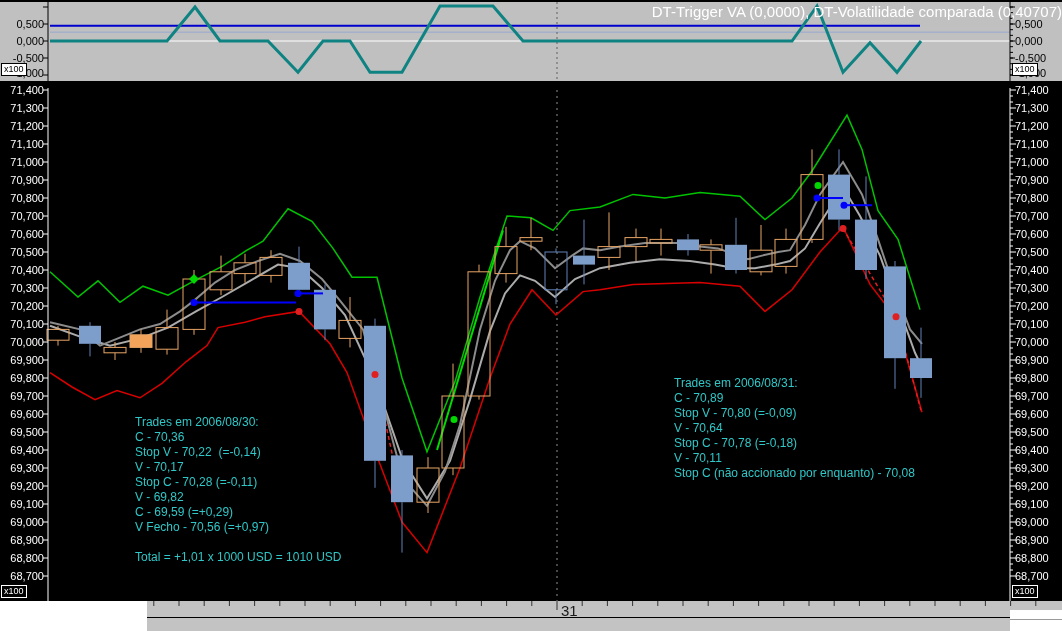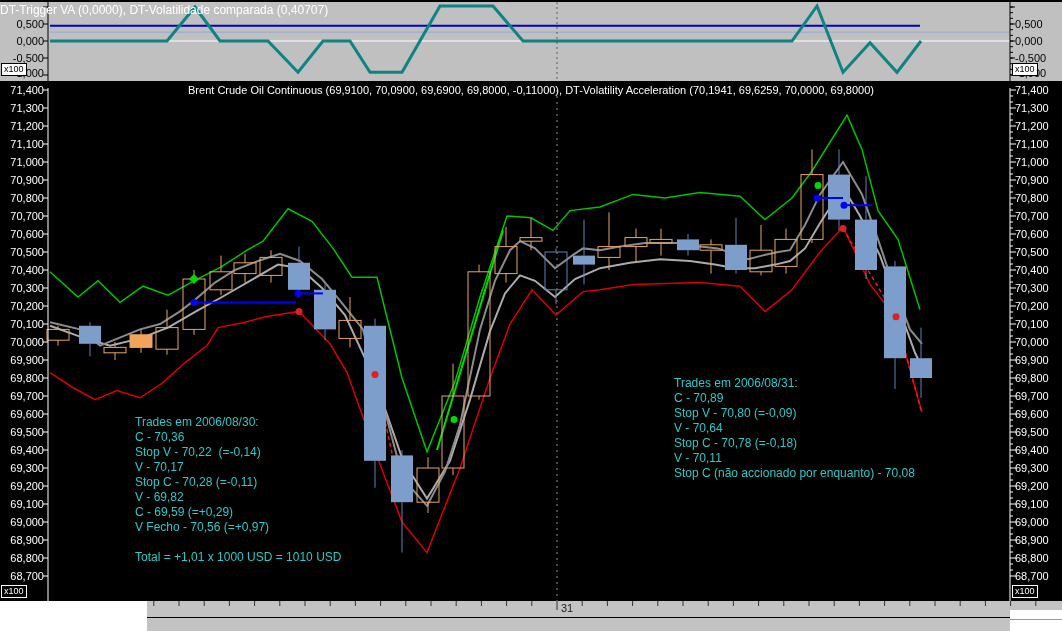--- a/index.html
+++ b/index.html
@@ -8,23 +8,23 @@
   .top-panel-bg{position:absolute;left:0;top:0;width:1062px;height:81px;background:#c0c0c0;}
   .top-border{position:absolute;left:0;top:0;width:1062px;height:2px;background:#000;}
   .main-panel-bg{position:absolute;left:0;top:81px;width:1062px;height:520px;background:#000;}
   .strip-white{position:absolute;left:0;top:601px;width:147px;height:30px;background:#fff;}
   .strip-gray{position:absolute;left:147px;top:601px;width:915px;height:30px;background:#c3c3c3;}
   .strip-line{position:absolute;left:147px;top:617px;width:915px;height:1px;background:#000;}
   .strip-corner{position:absolute;left:1010px;top:610px;width:52px;height:21px;background:#fff;}
   .strip-corner-line{position:absolute;left:1010px;top:619px;width:52px;height:1px;background:#9a9a9a;}
   #gfx{position:absolute;left:0;top:0;z-index:2;}
   .txt{position:absolute;z-index:3;white-space:pre;}
-  .panel-title{left:0;top:3px;width:1062px;text-align:left;color:#fff;font-size:12px;}
+  .panel-title{left:0;top:3px;width:1062px;text-align:right;color:#fff;font-size:15px;}
   .main-title{left:0;top:84px;width:1062px;text-align:center;color:#fff;font-size:11px;}
-  .day-label{left:561px;top:602px;color:#1a1a1a;font-size:11px;}
+  .day-label{left:561px;top:602px;color:#1a1a1a;font-size:15px;}
   .badge{position:absolute;z-index:4;font-size:9px;line-height:11px;padding:0 2px;}
   .badge.gray{background:#fff;color:#000;border:1px solid #000;}
   .badge.black{background:#000;color:#fff;border:1px solid #fff;}
   .ylab{position:absolute;z-index:3;font-size:11px;line-height:13px;color:#fff;white-space:pre;}
   .ylab.left{left:0;width:44px;text-align:right;}
   .ylab.right{left:1015px;text-align:left;}
   .ylab.dark{color:#000;}
   .anno{position:absolute;z-index:3;font-size:12px;line-height:15px;white-space:pre;}
 </style>
 </head>
@@ -341,21 +341,20 @@
       <line x1="884.5999999999999" y1="601" x2="884.5999999999999" y2="606" stroke="#333"></line>
       <line x1="909.8" y1="601" x2="909.8" y2="606" stroke="#333"></line>
       <line x1="935" y1="601" x2="935" y2="606" stroke="#333"></line>
       <line x1="960.2" y1="601" x2="960.2" y2="606" stroke="#333"></line>
       <line x1="985.4" y1="601" x2="985.4" y2="606" stroke="#333"></line>
       <line x1="1010.5999999999999" y1="601" x2="1010.5999999999999" y2="606" stroke="#333"></line>
       <line x1="1035.8" y1="601" x2="1035.8" y2="606" stroke="#333"></line>
     </svg>
 
   <div class="txt panel-title">DT-Trigger VA (0,0000), DT-Volatilidade comparada (0,40707)</div>
-  <div class="txt main-title">Brent Crude Oil Continuous (69,9100, 70,0900, 69,6900, 69,8000, -0,11000), DT-Volatility Acceleration (70,1941, 69,6259, 70,0000, 69,8000)</div>
   <div class="txt day-label">31</div>
 
   <div id="labels-root">
       <div class="ylab left dark" style="top:18px;">0,500</div>
       <div class="ylab right dark" style="top:18px;">0,500</div>
       <div class="ylab left dark" style="top:35px;">0,000</div>
       <div class="ylab right dark" style="top:35px;">0,000</div>
       <div class="ylab left dark" style="top:52px;">-0,500</div>
       <div class="ylab right dark" style="top:52px;">-0,500</div>
       <div class="ylab left dark" style="top:67px;">-1,000</div>

